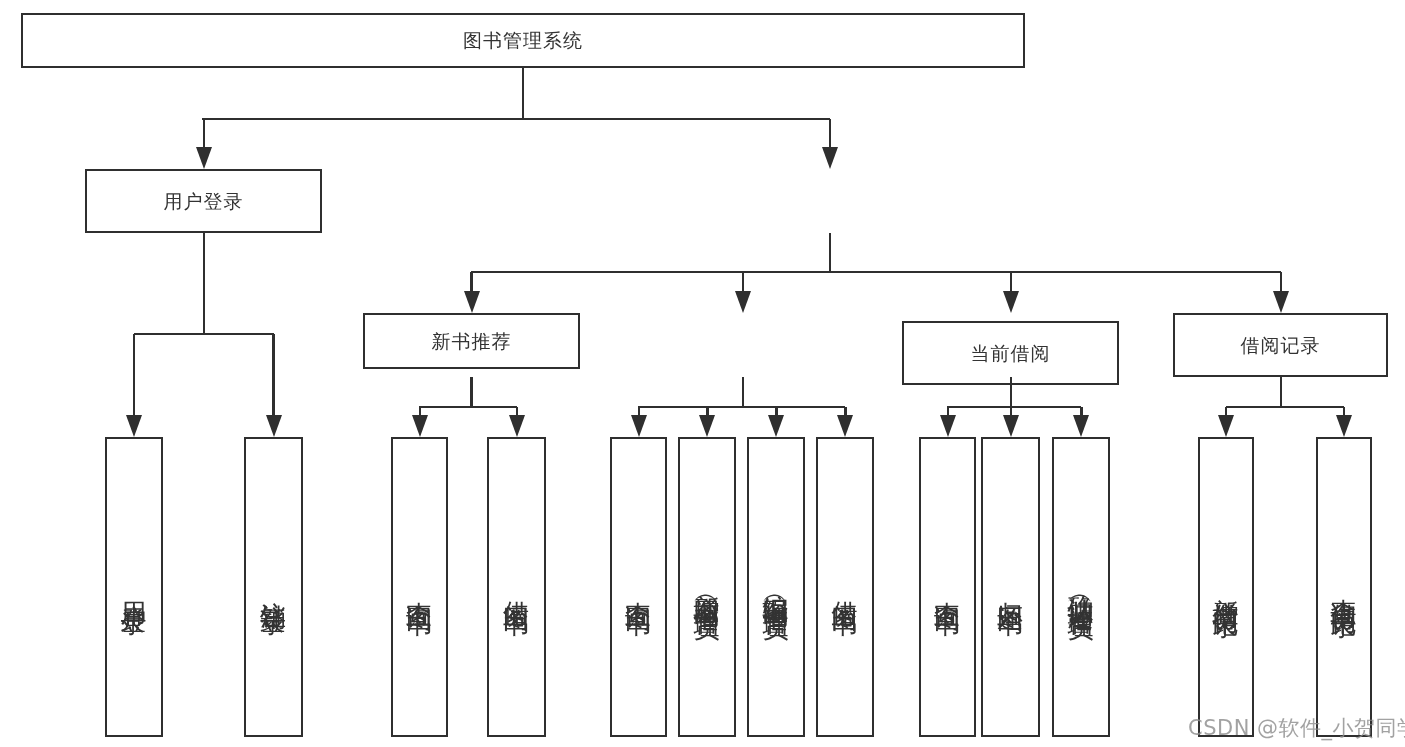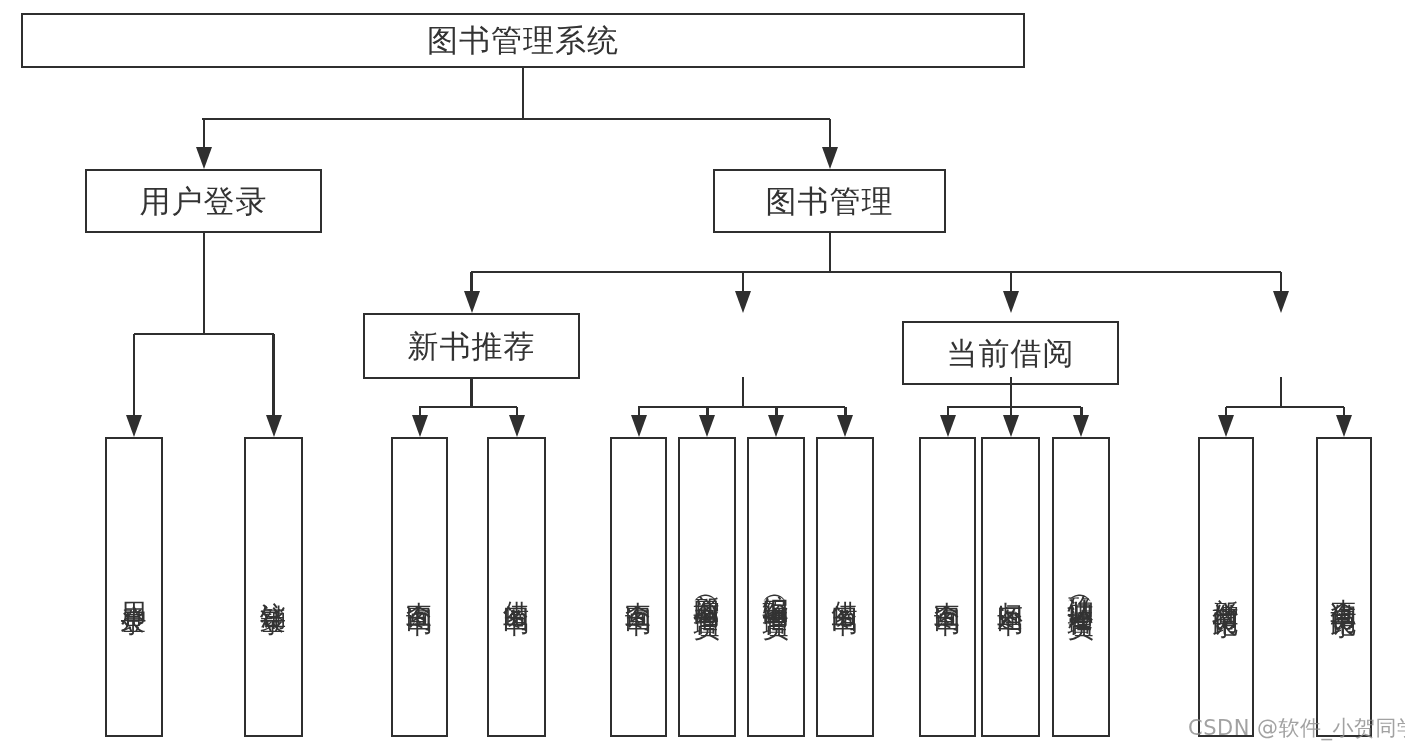--- a/index.html
+++ b/index.html
@@ -5,21 +5,21 @@
   html,body { margin:0; padding:0; background:#ffffff; }
   .canvas {
     position:relative; width:1405px; height:747px; background:#ffffff;
     font-family:"DejaVu Sans","Liberation Sans",sans-serif;
     overflow:hidden;
   }
   .node {
     position:absolute; box-sizing:border-box;
     border:2.5px solid #2f2f2f; background:#ffffff;
     display:flex; align-items:center; justify-content:center;
-    font-size:31px; color:#333333; letter-spacing:1px; line-height:1;
+    font-size:19px; color:#333333; letter-spacing:1px; line-height:1;
     white-space:nowrap;
   }
   .leaf {
     writing-mode:vertical-rl; text-orientation:mixed;
     font-size:26px; letter-spacing:3px; white-space:normal;
   }
   .ln  { position:absolute; background:#2f2f2f; }
   .vln { width:2.5px; }
   .hln { height:2.5px; }
   .arr {
@@ -34,24 +34,24 @@
   }
 </style>
 </head>
 <body>
 
 <div class="canvas">
 
   <div class="node" style="left:21px;top:13px;width:1004px;height:55px">图书管理系统</div>
 
   <div class="node" style="left:85px;top:169px;width:237px;height:64px">用户登录</div>
-  <div class="node" style="left:713px;top:169px;width:233px;height:64px">图书管理</div>
 
-  <div class="node" style="left:363px;top:313px;width:217px;height:66px">新书推荐</div>
+  <div class="node" style="left:363px;top:313px;width:217px;height:56px">新书推荐</div>
   <div class="node" style="left:902px;top:321px;width:217px;height:64px">当前借阅</div>
+  <div class="node" style="left:1173px;top:313px;width:215px;height:64px">借阅记录</div>
 
   <div class="node leaf" style="left:105px;top:437px;width:58px;height:300px">用户登录</div>
   <div class="node leaf" style="left:244px;top:437px;width:59px;height:300px">注销登录</div>
 
   <div class="node leaf" style="left:391px;top:437px;width:57px;height:300px">查询图书</div>
   <div class="node leaf" style="left:487px;top:437px;width:59px;height:300px">借阅图书</div>
 
   <div class="node leaf" style="left:610px;top:437px;width:57px;height:300px">查询图书</div>
   <div class="node leaf" style="left:678px;top:437px;width:58px;height:300px">新增图书（管理员）</div>
   <div class="node leaf" style="left:747px;top:437px;width:58px;height:300px">编辑图书（管理员）</div>

